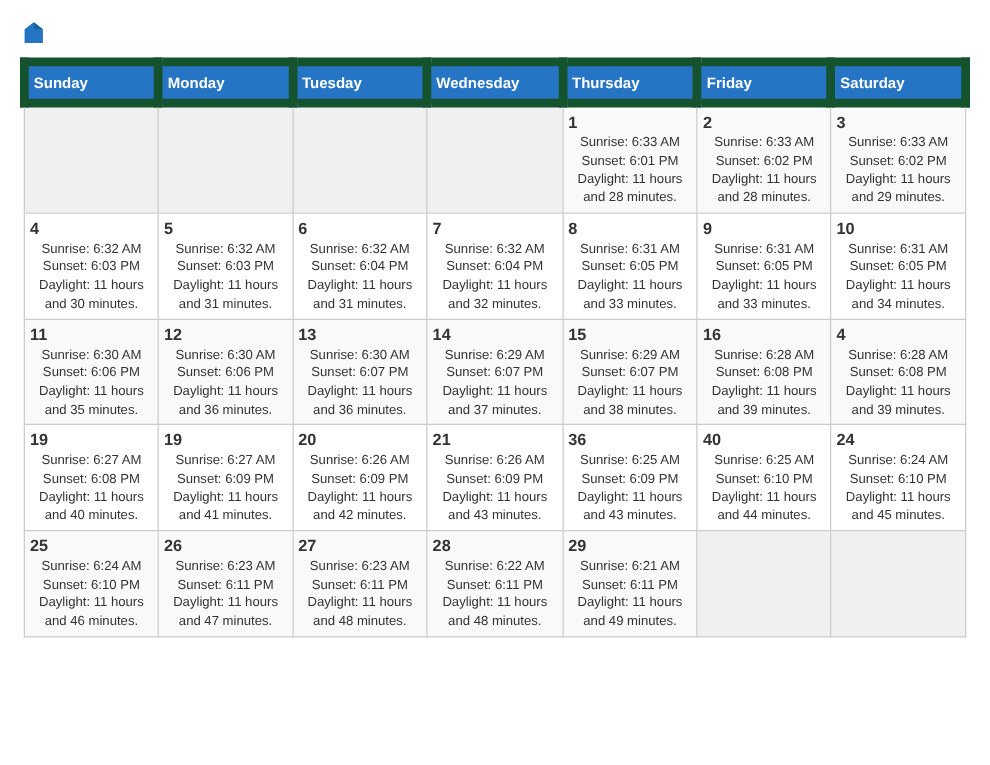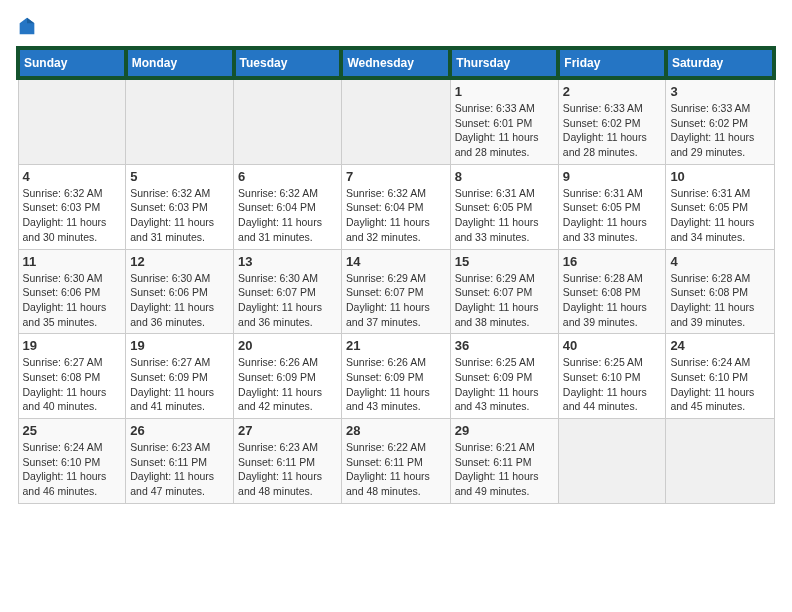--- a/index.html
+++ b/index.html
@@ -54,21 +54,21 @@
       border-collapse: collapse;
       font-size: 11px;
     }
     thead tr th {
       background-color: #2575c4;
       color: #fff;
       padding: 6px 4px;
       text-align: left;
       font-size: 12px;
       font-weight: bold;
-      border: 4px solid #14532d;
+      border: 7px solid #14532d;
     }
     tbody tr td {
       border: 1px solid #ccc;
       padding: 4px;
       vertical-align: top;
       width: 110px;
       min-height: 80px;
       background: #fff;
     }
     tbody tr:nth-child(odd) td {
@@ -78,20 +78,21 @@
       font-weight: bold;
       font-size: 13px;
       color: #333;
       display: block;
       margin-bottom: 2px;
     }
     tbody tr td .day-info {
       font-size: 10.5px;
       color: #333;
       line-height: 1.4;
+      text-align: center;
     }
     tbody tr td.empty {
       background: #f0f0f0;
     }
   </style>
 </head>
 <body>
 
 <div class="header">
   <div class="logo">

